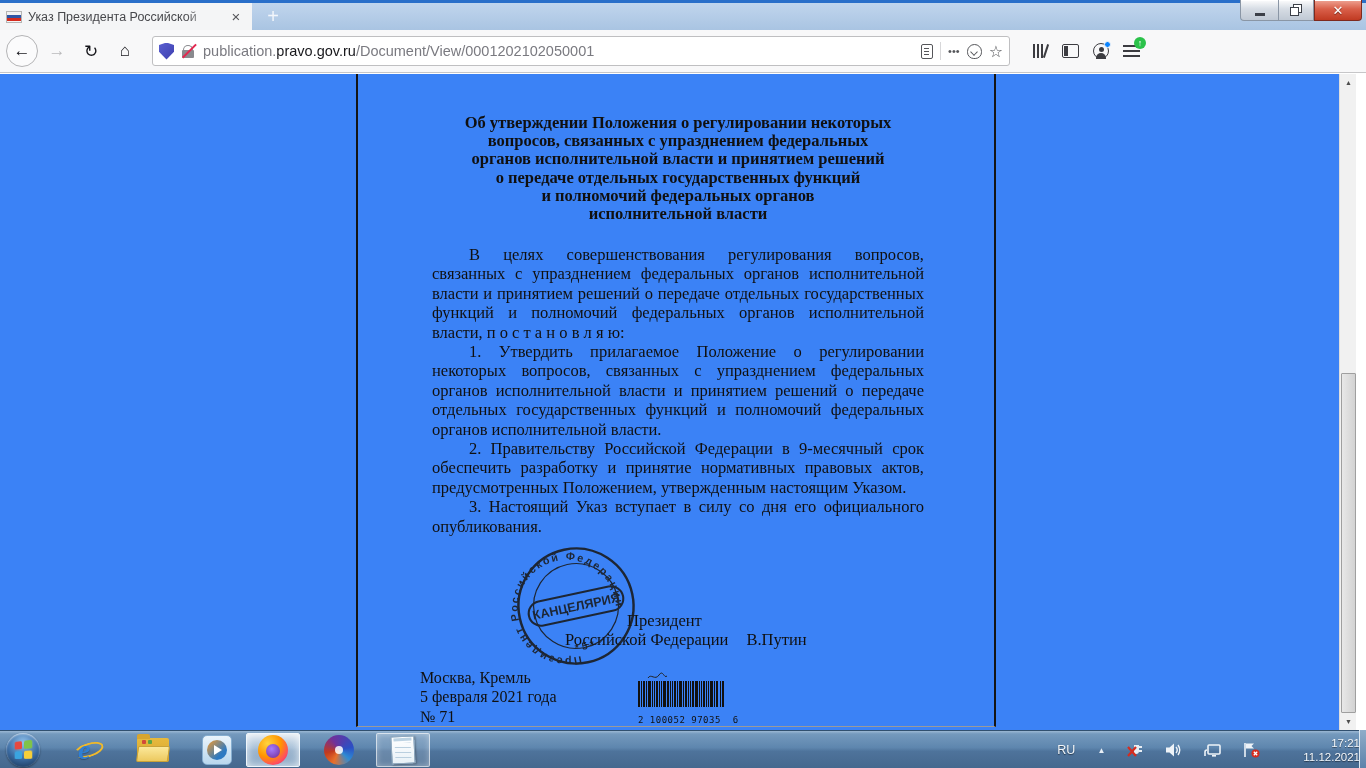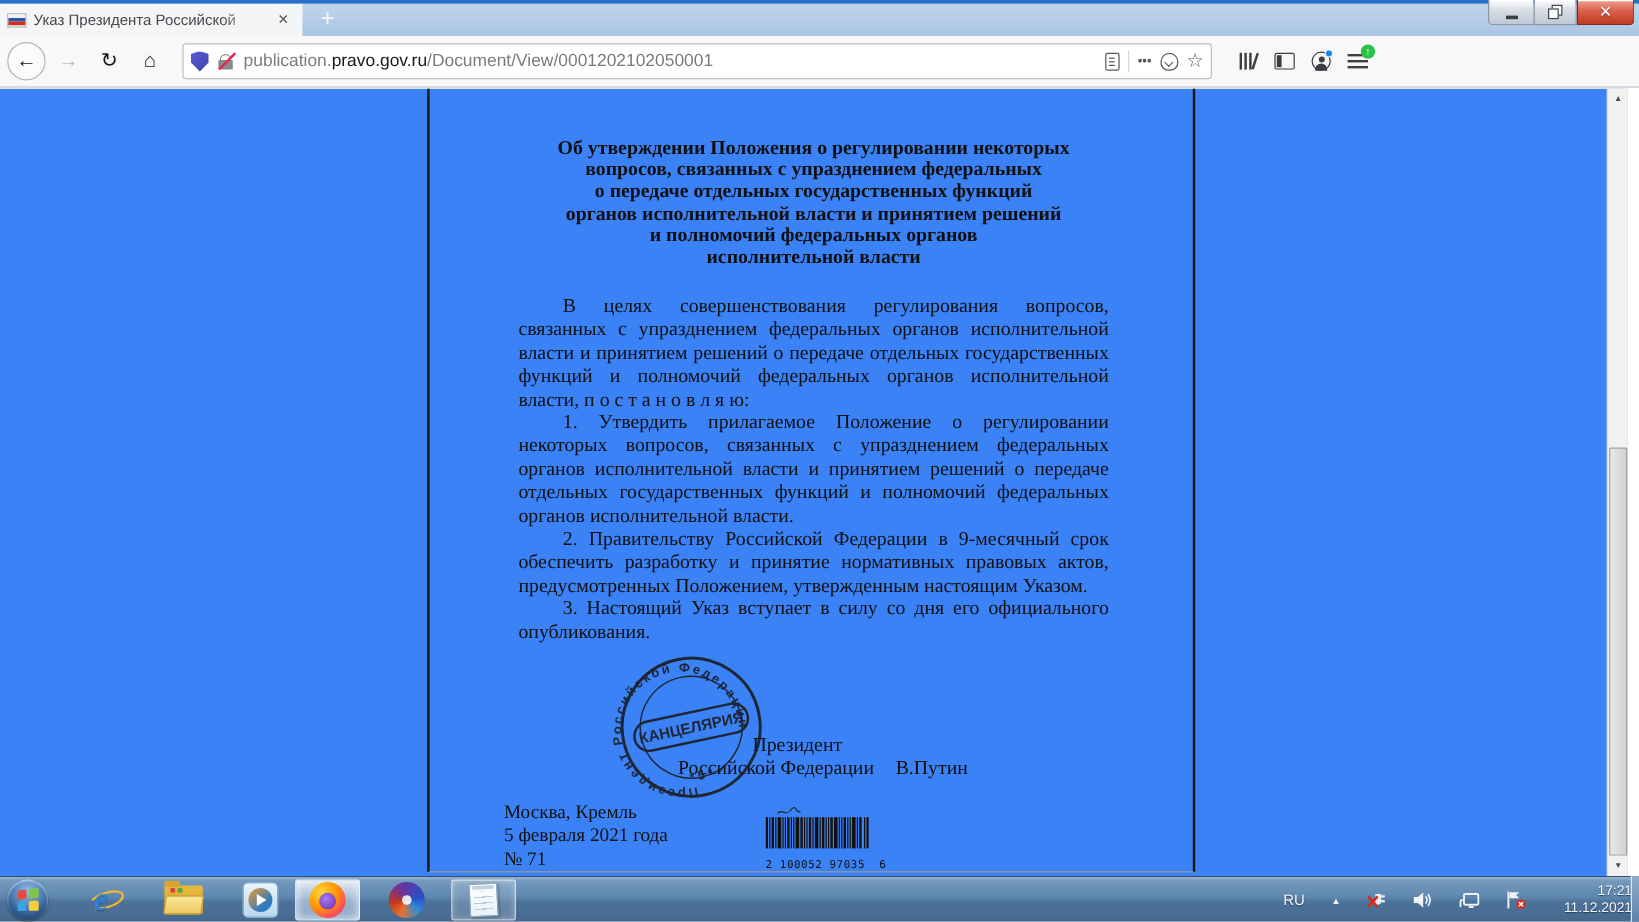--- a/index.html
+++ b/index.html
@@ -124,21 +124,21 @@
   .icon-notepad{position:relative;width:24px;height:28px;background:linear-gradient(#ffffff,#e8f1f7);border:1px solid #8fa8bd;transform:rotate(-3deg);box-shadow:1px 1px 2px rgba(0,0,0,.3)}
   .icon-notepad::before{content:"";position:absolute;left:3px;top:6px;right:3px;height:16px;
      background:repeating-linear-gradient(to bottom,transparent 0 4px,#b9cfdf 4px 5px)}
   .icon-notepad::after{content:"";position:absolute;left:2px;top:1px;right:2px;height:3px;background:#bcd2e2}
 
   
   .tray{position:absolute;right:6px;top:0;height:38px;display:flex;align-items:center;gap:22px;color:#f3f7fb}
   .tray-lang{font-size:12.5px;text-shadow:0 1px 1px rgba(0,0,0,.5)}
   .tray-arrow{font-size:8px;color:#e8eff6}
   .tray svg{display:block}
-  .clock{text-align:right;font-size:11.5px;line-height:14px;text-shadow:0 1px 1px rgba(0,0,0,.5);margin-left:9px}
+  .clock{text-align:right;font-size:11.5px;line-height:14px;text-shadow:0 1px 1px rgba(0,0,0,.5);margin-left:21px}
   .show-desktop{position:absolute;right:0;top:730px;width:7px;height:38px;background:linear-gradient(#8fadc9,#5d82aa);border-left:1px solid #dce8f2}
 </style>
 </head>
 <body>
 
 <div class="titlebar"></div>
 <div class="top-strip"></div>
 
 <div class="tab">
   <span class="favicon-flag">
@@ -199,22 +199,22 @@
       </span>
   </div>
 </div>
 
 <div class="content">
   <div class="docpage">
 
     <div class="doc-title">
       <div>Об утверждении Положения о регулировании некоторых</div>
       <div>вопросов, связанных с упразднением федеральных</div>
+      <div>органов исполнительной власти и принятием решений</div>
       <div>о передаче отдельных государственных функций</div>
-      <div>органов исполнительной власти и принятием решений</div>
       <div>и полномочий федеральных органов</div>
       <div>исполнительной власти</div>
     </div>
 
     <div class="doc-body">
       <p>В целях совершенствования регулирования вопросов, связанных с упразднением федеральных органов исполнительной власти и принятием решений о передаче отдельных государственных функций и полномочий федеральных органов исполнительной власти, п о с т а н о в л я ю:</p>
       <p>1. Утвердить прилагаемое Положение о регулировании некоторых вопросов, связанных с упразднением федеральных органов исполнительной власти и принятием решений о передаче отдельных государственных функций и полномочий федеральных органов исполнительной власти.</p>
       <p>2. Правительству Российской Федерации в 9-месячный срок обеспечить разработку и принятие нормативных правовых актов, предусмотренных Положением, утвержденным настоящим Указом.</p>
       <p>3. Настоящий Указ вступает в силу со дня его официального опубликования.</p>
     </div>

